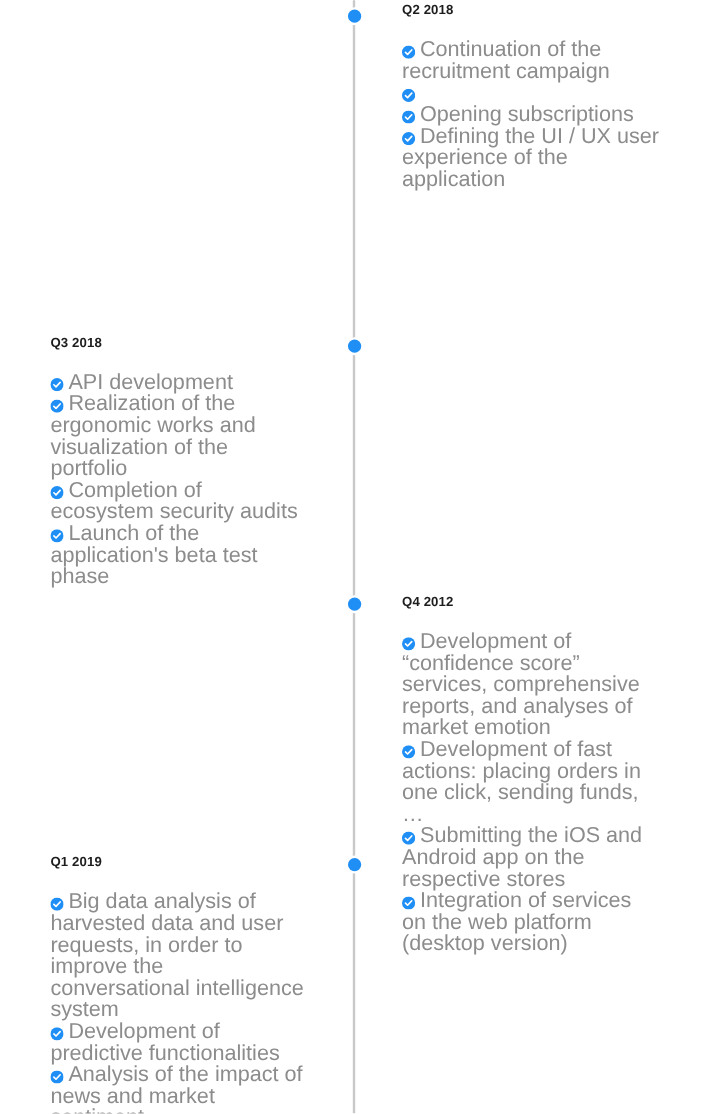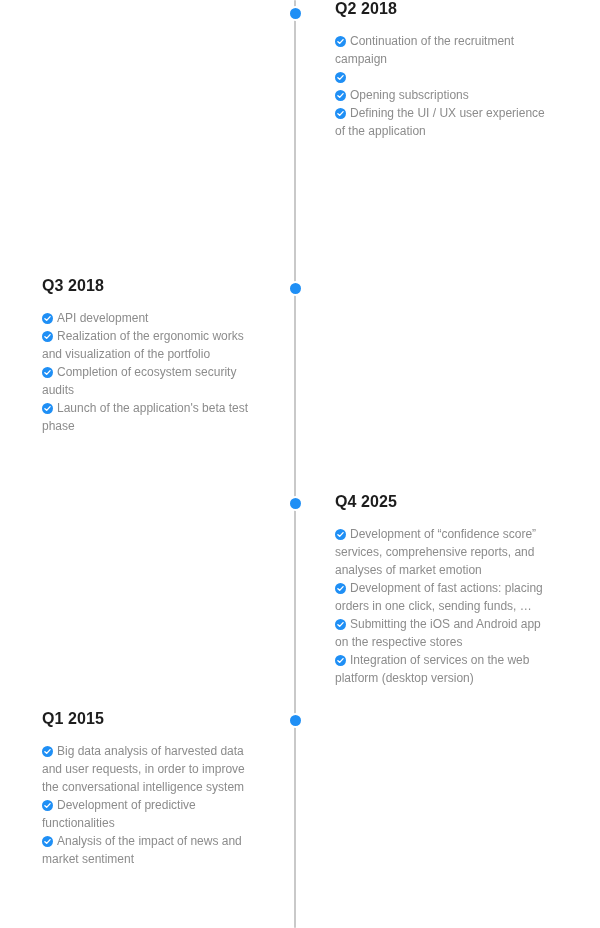--- a/index.html
+++ b/index.html
@@ -56,21 +56,21 @@
     width: 215px;
     text-align: left;
   }
   .panel.left {
     left: 42px;
     width: 215px;
     text-align: left;
   }
 
   .q-title {
-    font-size: 16px;
+    font-size: 11px;
     font-weight: bold;
     color: #1d1d1d;
     letter-spacing: 0.1px;
     margin: 0;
     line-height: 18px;
   }
   .panel.left .q-title {
     text-align: left;
   }
   .panel.right .q-title {
@@ -79,21 +79,21 @@
 
   .items {
     list-style: none;
     margin: 0;
     padding: 0;
     margin-top: 14px;
   }
 
   .item {
     position: relative;
-    font-size: 12px;
+    font-size: 18px;
     line-height: 18px;
     color: #8c8c8c;
     margin: 0;
     padding: 0;
     text-indent: 0;
   }
 
   .check-icon {
     display: inline-block;
     vertical-align: -2px;
@@ -159,21 +159,21 @@
             <li class="item"><span class="check-icon"><svg width="11" height="11" viewBox="0 0 16 16" aria-hidden="true">
                   <circle cx="8" cy="8" r="8" fill="#1f8ff5"></circle>
                   <path d="M4.2 8.2 L6.8 10.7 L11.8 5.3" fill="none" stroke="#ffffff" stroke-width="2" stroke-linecap="round" stroke-linejoin="round"></path>
                 </svg></span><span class="item-text">Launch of the application's beta test phase</span></li>
           </ul>
         </div>
       </div>
       <div class="milestone" style="top: 0px;">
         <div class="dot" style="top: 498px;"></div>
         <div class="panel right" style="top: 493px;">
-          <div class="q-title">Q4 2025</div>
+          <div class="q-title">Q4 2012</div>
           <ul class="items">
             <li class="item"><span class="check-icon"><svg width="11" height="11" viewBox="0 0 16 16" aria-hidden="true">
                   <circle cx="8" cy="8" r="8" fill="#1f8ff5"></circle>
                   <path d="M4.2 8.2 L6.8 10.7 L11.8 5.3" fill="none" stroke="#ffffff" stroke-width="2" stroke-linecap="round" stroke-linejoin="round"></path>
                 </svg></span><span class="item-text">Development of “confidence score” services, comprehensive reports, and analyses of market emotion</span></li>
             <li class="item"><span class="check-icon"><svg width="11" height="11" viewBox="0 0 16 16" aria-hidden="true">
                   <circle cx="8" cy="8" r="8" fill="#1f8ff5"></circle>
                   <path d="M4.2 8.2 L6.8 10.7 L11.8 5.3" fill="none" stroke="#ffffff" stroke-width="2" stroke-linecap="round" stroke-linejoin="round"></path>
                 </svg></span><span class="item-text">Development of fast actions: placing orders in one click, sending funds, …</span></li>
             <li class="item"><span class="check-icon"><svg width="11" height="11" viewBox="0 0 16 16" aria-hidden="true">
@@ -183,21 +183,21 @@
             <li class="item"><span class="check-icon"><svg width="11" height="11" viewBox="0 0 16 16" aria-hidden="true">
                   <circle cx="8" cy="8" r="8" fill="#1f8ff5"></circle>
                   <path d="M4.2 8.2 L6.8 10.7 L11.8 5.3" fill="none" stroke="#ffffff" stroke-width="2" stroke-linecap="round" stroke-linejoin="round"></path>
                 </svg></span><span class="item-text">Integration of services on the web platform (desktop version)</span></li>
           </ul>
         </div>
       </div>
       <div class="milestone" style="top: 0px;">
         <div class="dot" style="top: 715px;"></div>
         <div class="panel left" style="top: 710px;">
-          <div class="q-title">Q1 2015</div>
+          <div class="q-title">Q1 2019</div>
           <ul class="items">
             <li class="item"><span class="check-icon"><svg width="11" height="11" viewBox="0 0 16 16" aria-hidden="true">
                   <circle cx="8" cy="8" r="8" fill="#1f8ff5"></circle>
                   <path d="M4.2 8.2 L6.8 10.7 L11.8 5.3" fill="none" stroke="#ffffff" stroke-width="2" stroke-linecap="round" stroke-linejoin="round"></path>
                 </svg></span><span class="item-text">Big data analysis of harvested data and user requests, in order to improve the conversational intelligence system</span></li>
             <li class="item"><span class="check-icon"><svg width="11" height="11" viewBox="0 0 16 16" aria-hidden="true">
                   <circle cx="8" cy="8" r="8" fill="#1f8ff5"></circle>
                   <path d="M4.2 8.2 L6.8 10.7 L11.8 5.3" fill="none" stroke="#ffffff" stroke-width="2" stroke-linecap="round" stroke-linejoin="round"></path>
                 </svg></span><span class="item-text">Development of predictive functionalities</span></li>
             <li class="item"><span class="check-icon"><svg width="11" height="11" viewBox="0 0 16 16" aria-hidden="true">

